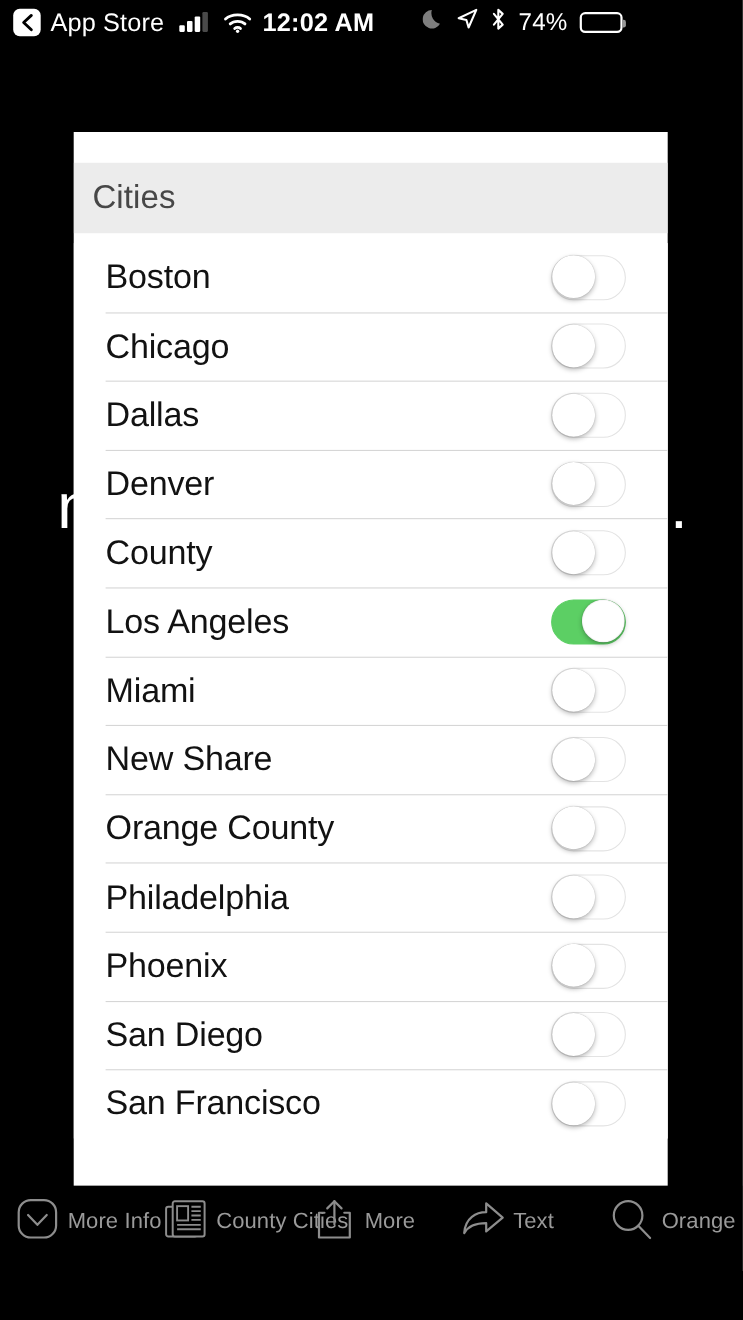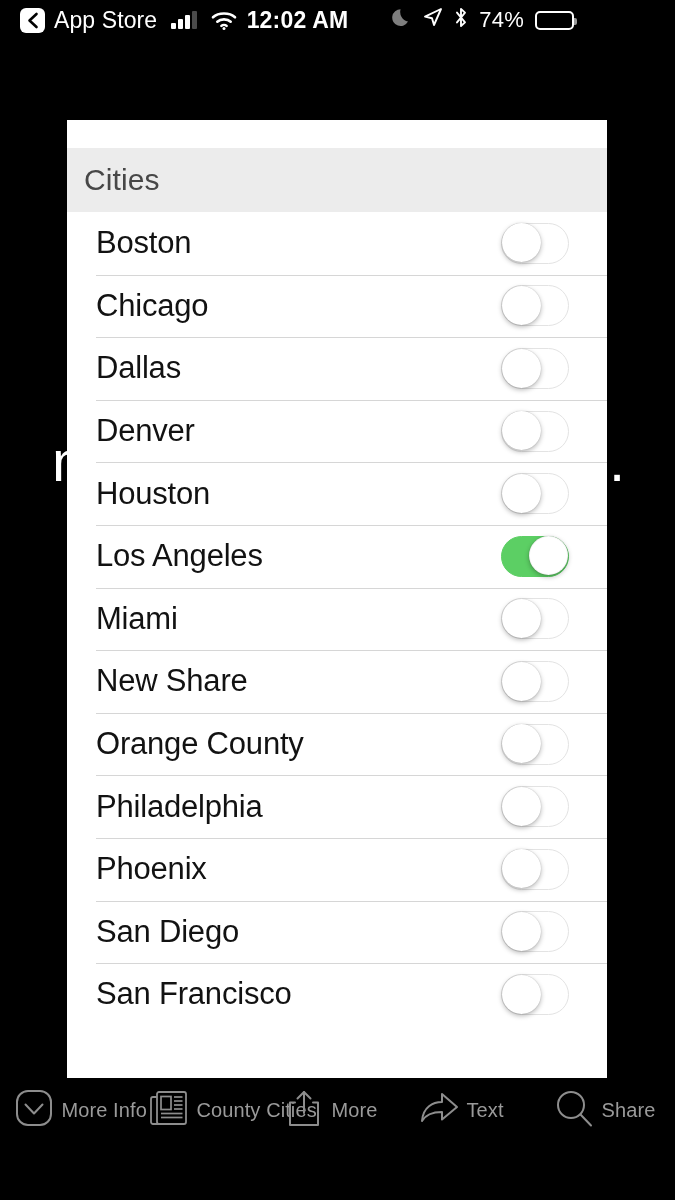--- a/index.html
+++ b/index.html
@@ -19,21 +19,21 @@
   .screen {
     position: relative;
     width: 675px;
     height: 1200px;
     background: #000000;
   }
 
   
   .status-bar {
     position: absolute;
-    top: 0; left: 12px;
+    top: 0; left: 4px;
     width: 571px;
     height: 40px;
     display: flex;
     align-items: center;
     color: #ffffff;
     font-size: 22px;
     z-index: 50;
   }
   .status-left {
     display: flex;
@@ -157,20 +157,21 @@
     margin-top: 28px;
   }
   .modal-title {
     font-size: 30px;
     color: #474747;
     font-weight: 400;
     letter-spacing: 0.1px;
   }
   .modal-list {
     background: #ffffff;
+    margin-top: 9px;
   }
   .city-row {
     position: relative;
     height: 62.6px;
     display: flex;
     align-items: center;
     justify-content: space-between;
     padding: 0 38px 0 29px;
     background: #ffffff;
   }
@@ -336,21 +337,21 @@
             <span class="knob"></span>
           </span>
         </div>
         <div class="city-row">
           <span class="city-name">Denver</span>
           <span class="switch off">
             <span class="knob"></span>
           </span>
         </div>
         <div class="city-row">
-          <span class="city-name">Houston</span>
+          <span class="city-name">County</span>
           <span class="switch off">
             <span class="knob"></span>
           </span>
         </div>
         <div class="city-row">
           <span class="city-name">Los Angeles</span>
           <span class="switch on">
             <span class="knob"></span>
           </span>
         </div>
@@ -448,18 +449,18 @@
       <span class="tool-label">Text</span>
     </div>
 
     <div class="tool-item">
       <span class="tool-icon">
         <svg width="46" height="46" viewBox="0 0 46 46" aria-hidden="true">
           <circle cx="20" cy="18" r="13" fill="none" stroke="#8d8d8d" stroke-width="2"></circle>
           <line x1="29.5" y1="27.5" x2="40" y2="38.5" stroke="#8d8d8d" stroke-width="2" stroke-linecap="round"></line>
         </svg>
       </span>
-      <span class="tool-label">Share</span>
+      <span class="tool-label">Orange</span>
     </div>
 
   </div>
 
 </div>
 
 </body></html>

